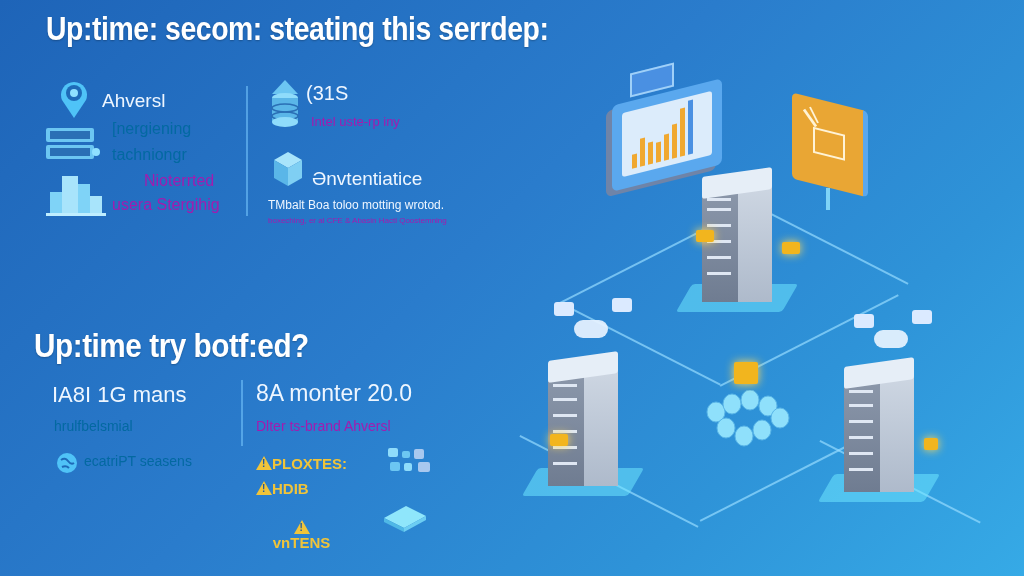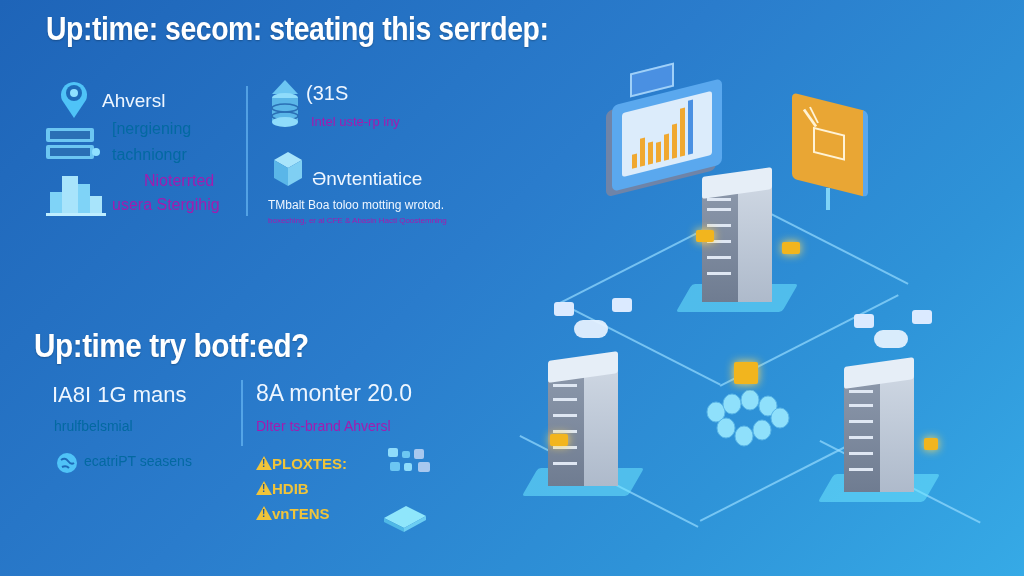--- a/index.html
+++ b/index.html
@@ -144,21 +144,21 @@
 <div class="abs txt-light" style="left:256px;top:418px;font-size:14px;">Dlter ts-brand Ahversl</div>
 <div class="abs" style="left:256px;top:452px;">
   <div class="warn-row">
     <span class="warn-tri"></span>
     <span>PLOXTES:</span>
   </div>
   <div class="warn-row" style="margin-top:3px;">
     <span class="warn-tri"></span>
     <span>HDIB</span>
   </div>
-  <div class="warn-row" style="margin-top:3px;">
+  <div class="warn-row" style="margin-top:21px;flex-direction:column;">
     <span class="warn-tri"></span>
     <span>vnTENS</span>
   </div>
 </div>
 <div class="icon" style="left:386px;top:446px;">
   <svg width="50" height="30" viewBox="0 0 50 30">
     <rect x="2" y="2" width="10" height="9" rx="2" fill="#8fdcfb"></rect>
     <rect x="16" y="5" width="8" height="7" rx="2" fill="#6cc6f2"></rect>
     <rect x="28" y="3" width="10" height="10" rx="2" fill="#a8c8ef"></rect>
     <rect x="4" y="16" width="10" height="9" rx="2" fill="#6cc6f2"></rect>

